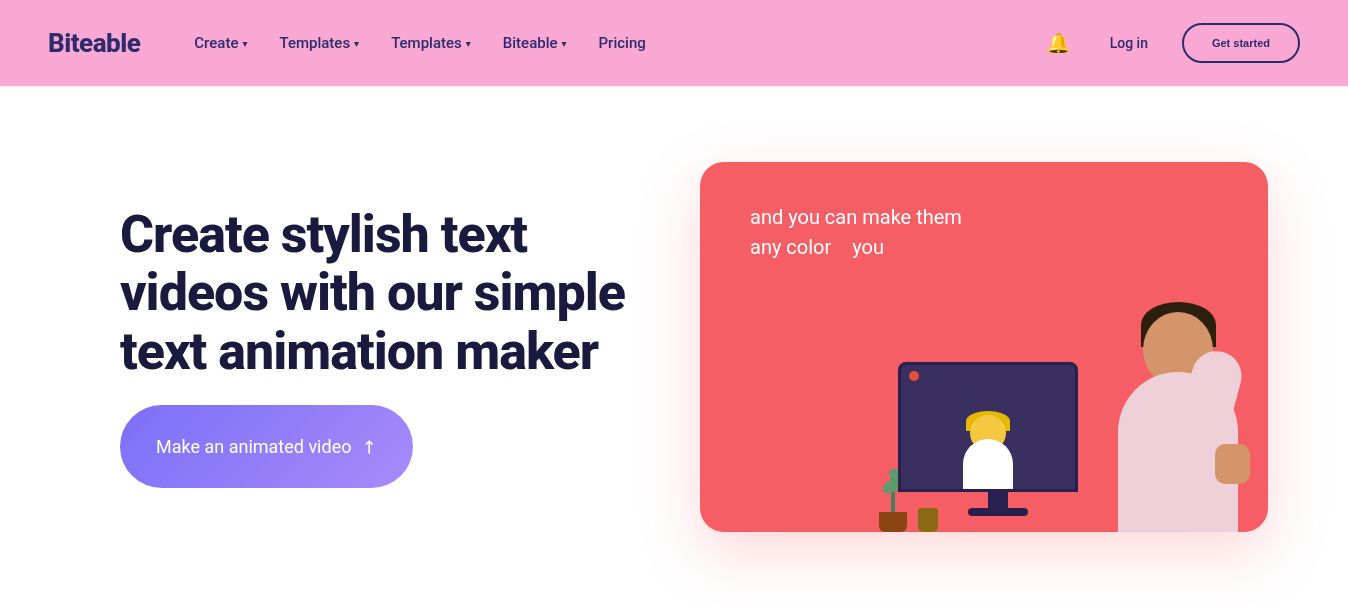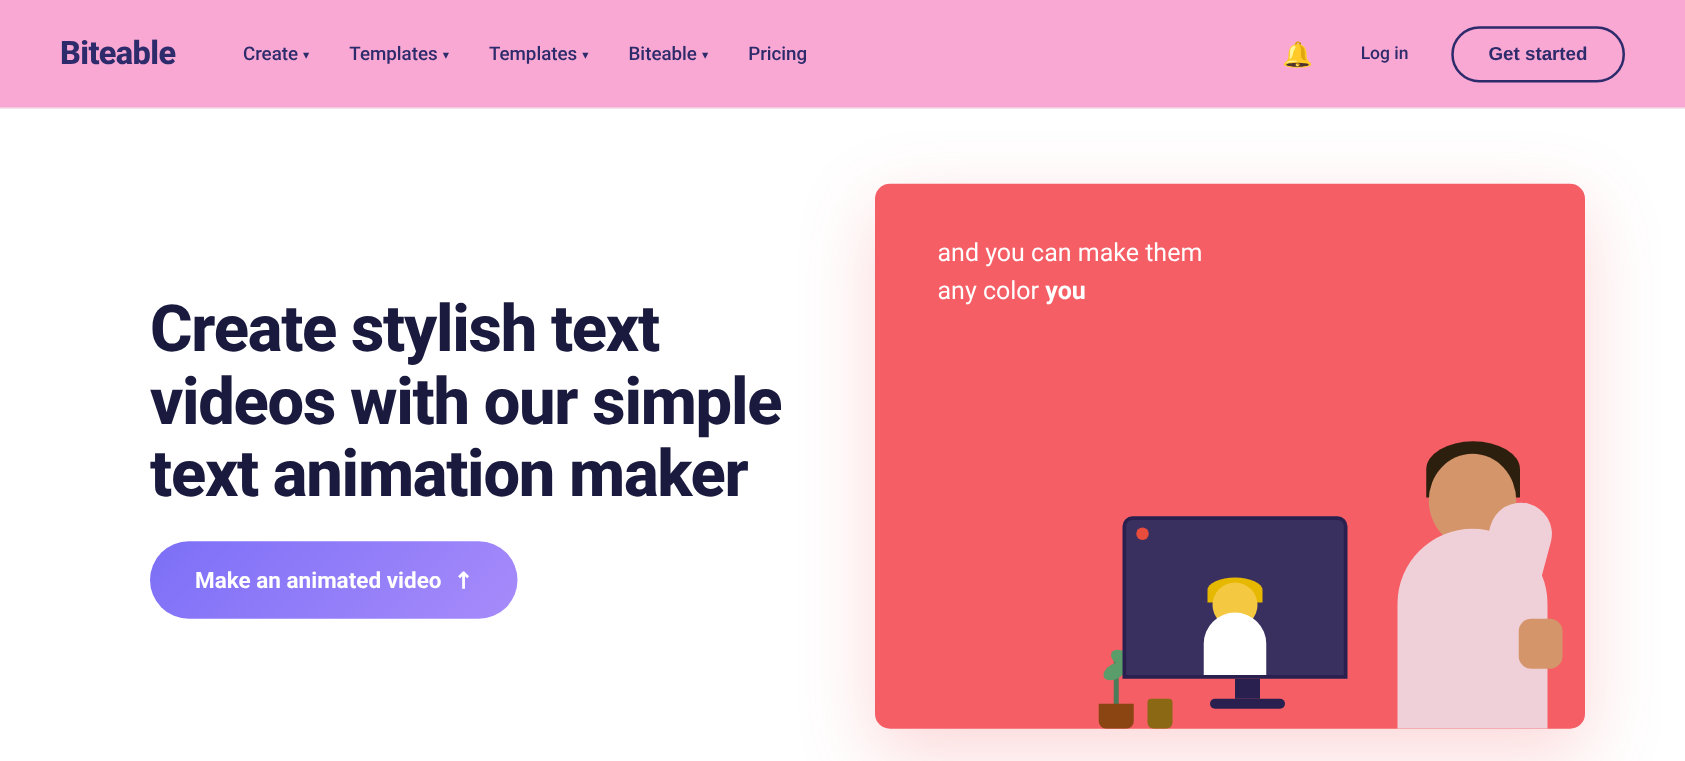--- a/index.html
+++ b/index.html
@@ -72,21 +72,21 @@
       cursor: pointer;
       font-weight: 500;
       padding: 8px 14px;
     }
     .get-started-btn {
       padding: 12px 28px;
       border: 2px solid #2d2b6b;
       border-radius: 50px;
       background: transparent;
       color: #2d2b6b;
-      font-size: 15px;
+      font-size: 11px;
       font-weight: 600;
       cursor: pointer;
       white-space: nowrap;
     }
 
     
     .hero {
       display: flex;
       align-items: center;
       padding: 60px 80px 60px 120px;
@@ -102,59 +102,60 @@
       font-weight: 800;
       color: #1a1a3e;
       line-height: 1.12;
       margin-bottom: 24px;
       letter-spacing: -1px;
     }
     .cta-btn {
       display: inline-flex;
       align-items: center;
       gap: 10px;
-      padding: 20px 36px;
+      padding: 31px 36px;
       background: linear-gradient(135deg, #7c6ff7 0%, #a78bfa 100%);
       color: #fff;
       border-radius: 50px;
       font-size: 18px;
-      font-weight: 700;
+      font-weight: 400;
       cursor: pointer;
       border: none;
       text-decoration: none;
     }
     .cta-arrow {
       font-size: 18px;
       transform: rotate(-45deg);
       display: inline-block;
     }
 
     
     .hero-right {
       flex: 1;
       max-width: 630px;
     }
     .video-panel {
       background: #f55e65;
-      border-radius: 12px;
+      border-radius: 24px;
       padding: 40px 50px 0 50px;
-      height: 436px;
+      height: 370px;
       position: relative;
       overflow: hidden;
       box-shadow: 0 20px 60px rgba(245,94,101,0.25);
     }
     .panel-text {
       color: #fff;
       font-size: 20px;
       font-weight: 400;
       line-height: 1.5;
       margin-bottom: 30px;
     }
     .panel-text strong {
-      font-weight: 700;
+      font-weight: 400;
+      margin-left: 16px;
     }
     .illustration {
       position: absolute;
       bottom: 0;
       right: 30px;
       display: flex;
       align-items: flex-end;
       gap: 0;
     }
     

